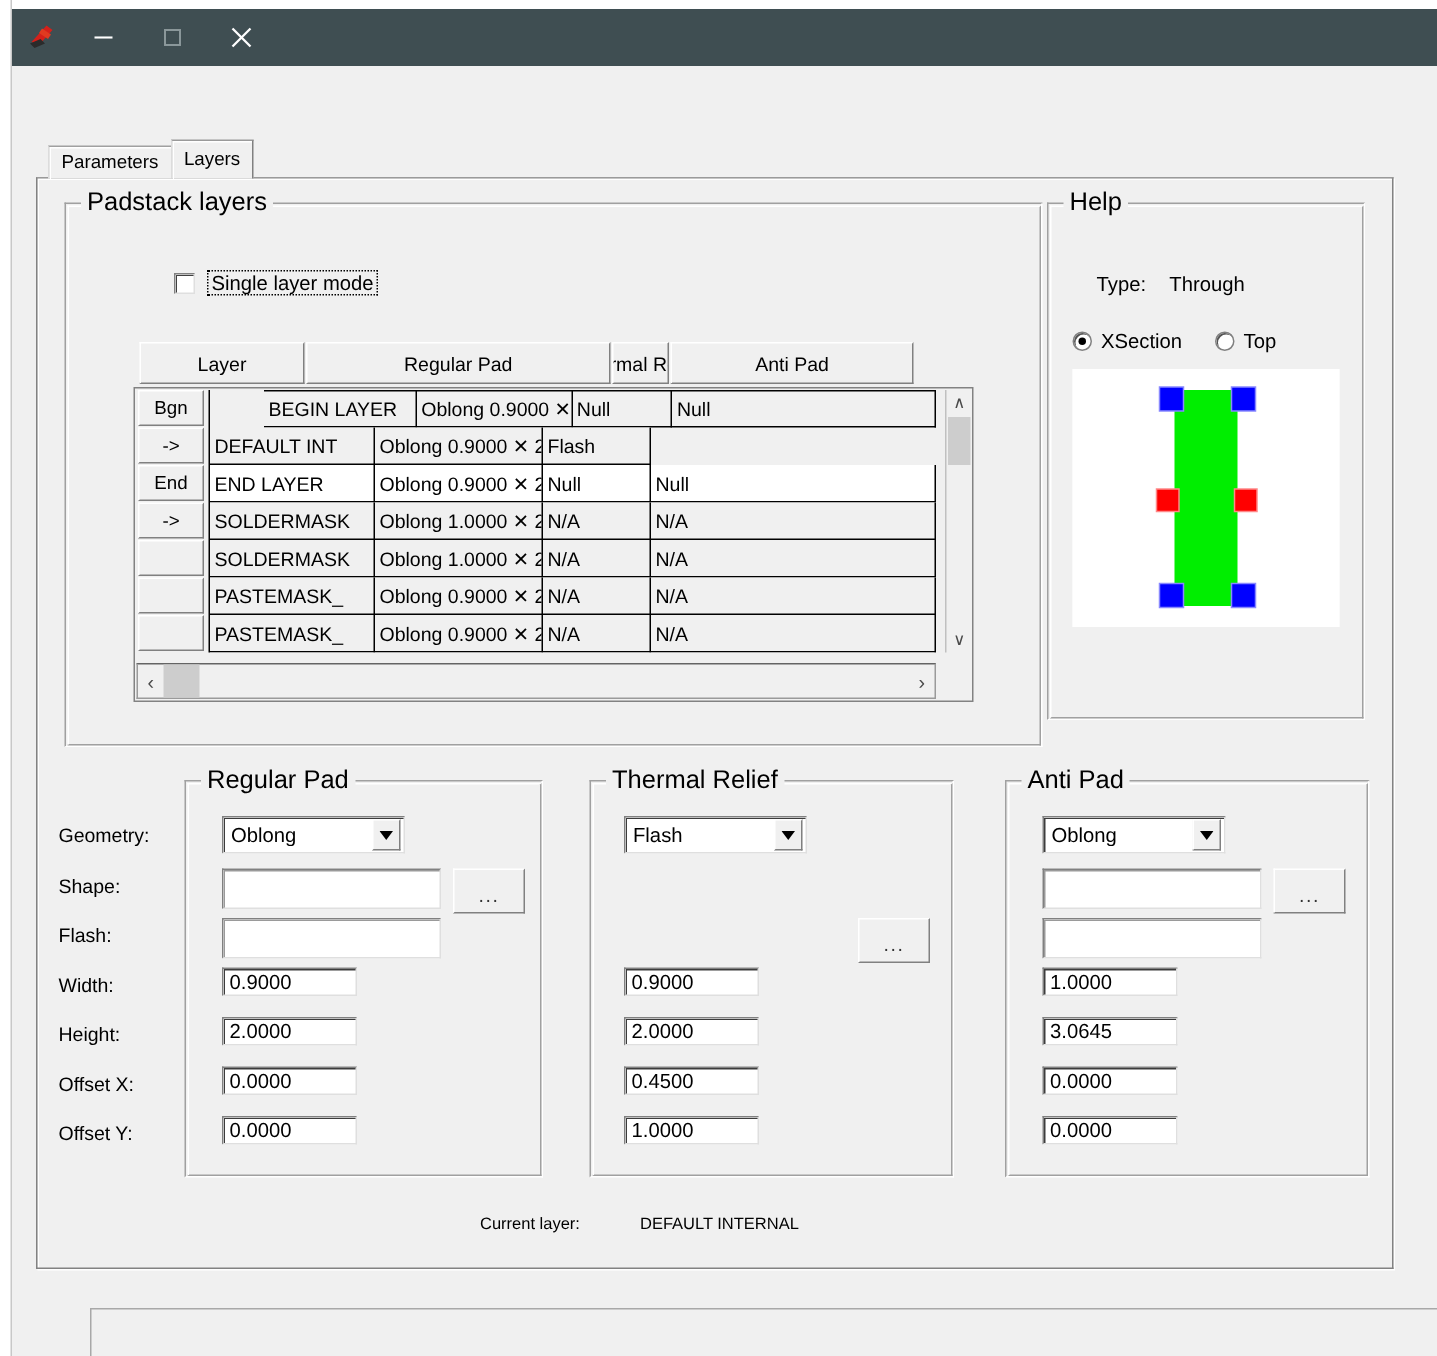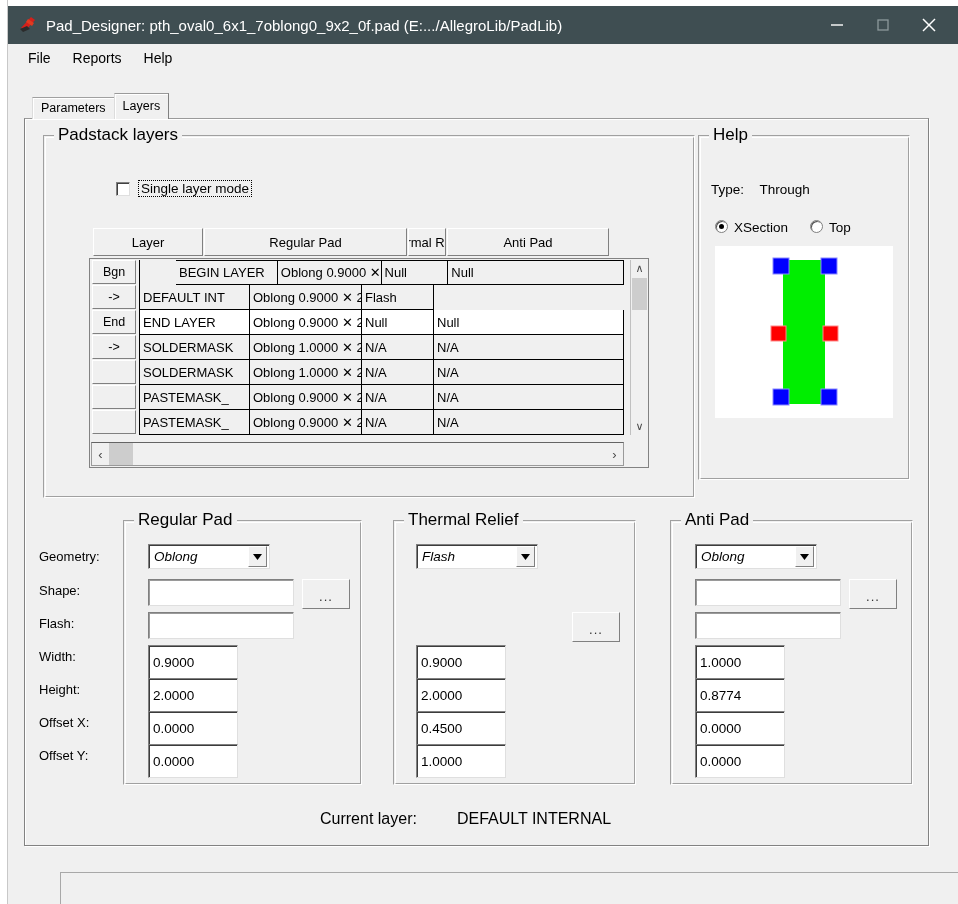--- a/index.html
+++ b/index.html
@@ -284,23 +284,23 @@
     display: flex; align-items: center;
   }
   #hscroll .sb-arrow { height: 22px; font-size: 13px; }
   #hthumb {
     width: 24px; height: 22px;
     background: #cdcdcd;
   }
   #hspacer { flex: 1 1 auto; }
 
   
-  #views-type { position:absolute; left: 12px; top: 46px; font-size: 13.5px; white-space: nowrap; }
+  #views-type { position:absolute; left: 32px; top: 46px; font-size: 13.5px; white-space: nowrap; }
   #views-type .lbl { margin-right: 12px; }
-  .radio-row { position: absolute; left: 16px; top: 84px; display: flex; align-items: flex-start; font-size: 13.5px; }
+  .radio-row { position: absolute; left: 16px; top: 84px; display: flex; align-items: center; font-size: 13.5px; }
   .radio {
     width: 13px; height: 13px; border-radius: 50%;
     border: 1px solid #808080;
     background: #ffffff;
     box-shadow: inset 1px 1px 0 #555;
     box-sizing: border-box;
     position: relative;
     margin-right: 6px;
   }
   .radio.on::after {
@@ -327,37 +327,36 @@
     position: absolute;
     background: #ffffff;
     border: 1px solid #808080;
     border-right-color: #dfdfdf;
     border-bottom-color: #dfdfdf;
     box-shadow: inset 1px 1px 0 #3c3c3c;
     box-sizing: border-box;
     display: flex; align-items: center;
     padding-left: 4px;
     font-size: 13.5px;
-    height: 34px;
+    height: 19px;
     white-space: nowrap;
     overflow: hidden;
   }
   .txt.empty { box-shadow: inset 1px 1px 0 #9a9a9a; }
   .combo {
     position: absolute;
     height: 25px;
     background: #ffffff;
     border: 1px solid #808080;
     border-right-color: #dfdfdf;
     border-bottom-color: #dfdfdf;
     box-shadow: inset 1px 1px 0 #3c3c3c;
     box-sizing: border-box;
     display: flex; align-items: center;
     font-size: 13.5px;
-    font-style: italic;
   }
   .combo .cval { flex: 1 1 auto; padding-left: 5px; white-space: nowrap; overflow: hidden; }
   .combo .carrow {
     width: 19px; height: 21px; margin-right: 2px;
     background: #f0f0f0;
     border: 1px solid #808080;
     border-top-color: #ffffff;
     border-left-color: #ffffff;
     box-sizing: border-box;
     display: flex; align-items: center; justify-content: center;
@@ -375,21 +374,21 @@
     font-size: 13px;
     padding-bottom: 4px;
     color: #333;
     letter-spacing: 1px;
   }
 
   #current-layer-row {
     position: absolute;
     left: 320px; top: 810px;
     display: flex;
-    font-size: 16px;
+    font-size: 11px;
     align-items: center;
   }
   #current-layer-row .cl-label { margin-right: 40px; }
 
   
   #statusbar {
     position: absolute;
     left: 8px; top: 872px;
     width: 950px; height: 32px;
     background: #f0f0f0;
@@ -417,44 +416,38 @@
   <div id="desktop-left-edge"></div>
 
   <div id="titlebar">
     <span id="title-icon">
       <svg width="20" height="20" viewBox="0 0 20 20">
         <path d="M3 13 L13 2 L17 5 L8 15 Z" fill="#d4201a"></path>
         <path d="M2 14 L9 11 L12 14 L5 17 Z" fill="#2b2b2b"></path>
         <path d="M10 4 L16 8 L14 11 L8 7 Z" fill="#e03a20"></path>
       </svg>
     </span>
-    <span id="title-text">Pad_Designer: pth_oval0_6x1_7oblong0_9x2_0f.pad (E:.../AllegroLib/PadLib)</span>
     <span class="win-btn">
       <svg width="18" height="18" viewBox="0 0 18 18">
           <line x1="3" y1="9" x2="15" y2="9" stroke="#ffffff" stroke-width="1.4"></line>
         </svg>
     </span>
     <span class="win-btn">
       <svg width="18" height="18" viewBox="0 0 18 18">
           <rect x="4" y="4" width="10" height="10" fill="none" stroke="#8d999c" stroke-width="1.3"></rect>
         </svg>
     </span>
     <span class="win-btn" id="win-close">
       <svg width="20" height="20" viewBox="0 0 20 20">
         <line x1="4" y1="4" x2="16" y2="16" stroke="#ffffff" stroke-width="1.5"></line>
         <line x1="16" y1="4" x2="4" y2="16" stroke="#ffffff" stroke-width="1.5"></line>
       </svg>
     </span>
   </div>
 
-  <div id="menubar">
-    <span class="menu-item">File</span>
-    <span class="menu-item">Reports</span>
-    <span class="menu-item">Help</span>
-  </div>
 
   <div id="tabstrip">
     <div class="tab inactive">Parameters</div>
     <div class="tab active">Layers</div>
   </div>
 
   <div id="tabpage">
 
     <div class="groupbox" style="left:18px; top:16px; width:652px; height:363px;">
       <div class="gb-inner-border"></div>
@@ -659,21 +652,21 @@
         </span>
       </div>
 
       <div class="txt empty" style="left:24px; top:58px; width:146px; height:27px;"></div>
 
       <div class="ellipsis-btn" style="left:178px; top:58px;">...</div>
 
       <div class="txt empty" style="left:24px; top:91px; width:146px; height:27px;"></div>
 
       <div class="txt" style="left:24px; top:124px; width:90px;">1.0000</div>
-      <div class="txt" style="left:24px; top:157px; width:90px;">0.8774</div>
+      <div class="txt" style="left:24px; top:157px; width:90px;">3.0645</div>
       <div class="txt" style="left:24px; top:190px; width:90px;">0.0000</div>
       <div class="txt" style="left:24px; top:223px; width:90px;">0.0000</div>
     </div>
 
   </div>
 
   <div id="current-layer-row">
     <span class="cl-label">Current layer:</span>
     <span>DEFAULT INTERNAL</span>
   </div>

